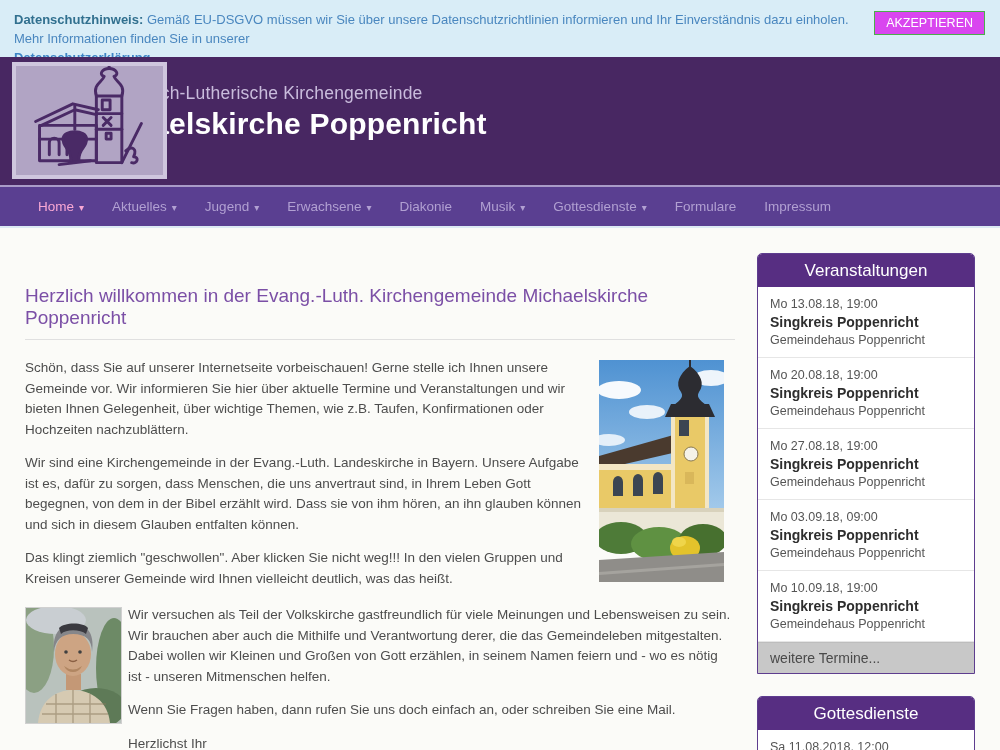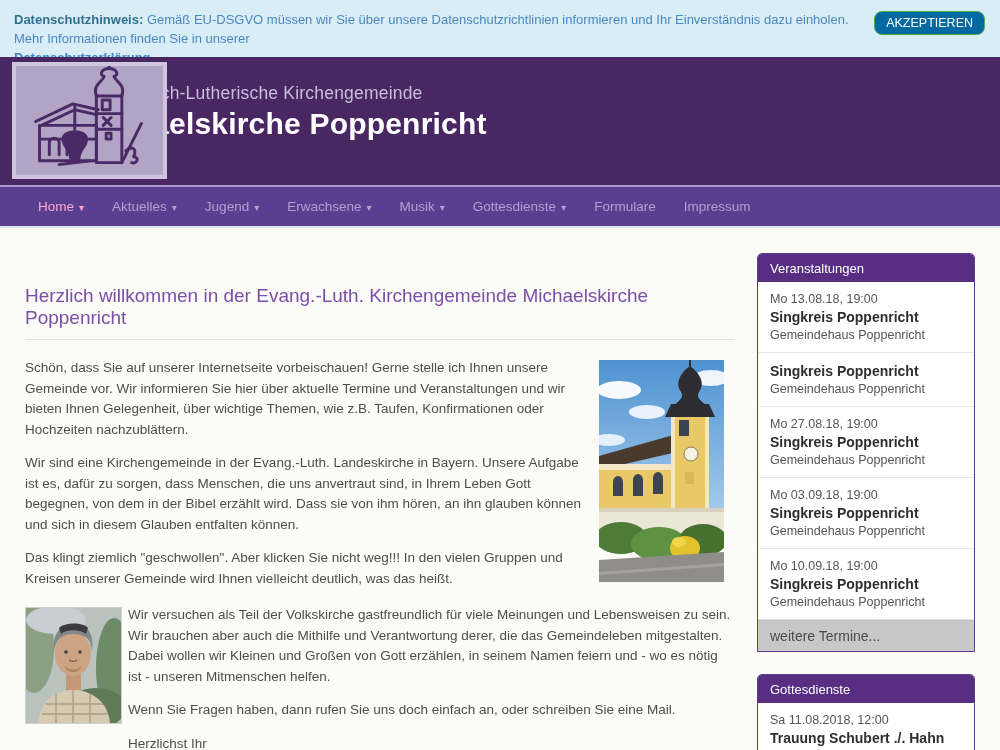--- a/index.html
+++ b/index.html
@@ -19,22 +19,22 @@
     padding:10px 14px;
     font-size:13px;
     line-height:19px;
     color:#4a87bf;
   }
   .cookie-bar b { color:#31708f; }
   .cookie-bar .cookie-text { max-width:860px; }
   .cookie-link { color:#3d85c6; font-weight:bold; text-decoration:none; }
   .accept-btn {
     position:absolute; right:15px; top:11px;
-    background:#0369a1; color:#fff; border:1px solid #4cae4c;
-    border-radius:8px; font-size:12.5px; padding:4px 11px;
+    background:#d946ef; color:#fff; border:1px solid #4cae4c;
+    border-radius:0; font-size:12.5px; padding:4px 11px;
     font-family:"Liberation Sans", sans-serif; cursor:pointer;
   }
 
   
   .site-header {
     position:relative;
     height:128px;
     background:#482762;
   }
   .logo-box {
@@ -104,21 +104,21 @@
   .panel {
     border:1px solid #5e3d8f;
     border-radius:5px 5px 0 0;
     background:#fff;
     margin-top:25px;
     overflow:hidden;
   }
   .panel + .panel { margin-top:22px; }
   .panel-header {
     background:#572e82; color:#fff;
-    font-size:13px; padding:7px 12px 6px;
+    font-size:17px; padding:7px 12px 6px;text-align:center;
   }
   .event-item { padding:9px 12px 8px; border-bottom:1px solid #e6e6e6; }
   .event-item:last-of-type { border-bottom:none; }
   .event-date { font-size:12.5px; color:#555; line-height:17px; }
   .event-title { font-size:14px; font-weight:bold; color:#2e2e2e; line-height:19px; }
   .event-location { font-size:12.5px; color:#555; line-height:17px; }
   .panel-footer {
     background:#c8c8c8; color:#4a4a4a;
     font-size:14px; padding:7px 12px; cursor:pointer;
     border-top:1px solid #bdbdbd;
@@ -181,20 +181,23 @@
       <span>Aktuelles</span>
       <span class="caret">▾</span>
     </a>
   <a href="#" class="nav-item">
       <span>Jugend</span>
       <span class="caret">▾</span>
     </a>
   <a href="#" class="nav-item">
       <span>Erwachsene</span>
       <span class="caret">▾</span>
+    </a>
+  <a href="#" class="nav-item">
+      <span>Diakonie</span>
     </a>
   <a href="#" class="nav-item">
       <span>Musik</span>
       <span class="caret">▾</span>
     </a>
   <a href="#" class="nav-item">
       <span>Gottesdienste</span>
       <span class="caret">▾</span>
     </a>
   <a href="#" class="nav-item">
@@ -301,30 +304,31 @@
 
     <div class="panel">
       <div class="panel-header">Veranstaltungen</div>
 
       <div class="event-item">
         <div class="event-date">Mo 13.08.18, 19:00</div>
         <div class="event-title">Singkreis Poppenricht</div>
         <div class="event-location">Gemeindehaus Poppenricht</div>
       </div>
       <div class="event-item">
+        <div class="event-date">Mo 20.08.18, 19:00</div>
         <div class="event-title">Singkreis Poppenricht</div>
         <div class="event-location">Gemeindehaus Poppenricht</div>
       </div>
       <div class="event-item">
         <div class="event-date">Mo 27.08.18, 19:00</div>
         <div class="event-title">Singkreis Poppenricht</div>
         <div class="event-location">Gemeindehaus Poppenricht</div>
       </div>
       <div class="event-item">
-        <div class="event-date">Mo 03.09.18, 19:00</div>
+        <div class="event-date">Mo 03.09.18, 09:00</div>
         <div class="event-title">Singkreis Poppenricht</div>
         <div class="event-location">Gemeindehaus Poppenricht</div>
       </div>
       <div class="event-item">
         <div class="event-date">Mo 10.09.18, 19:00</div>
         <div class="event-title">Singkreis Poppenricht</div>
         <div class="event-location">Gemeindehaus Poppenricht</div>
       </div>
 
       <div class="panel-footer">weitere Termine...</div>

